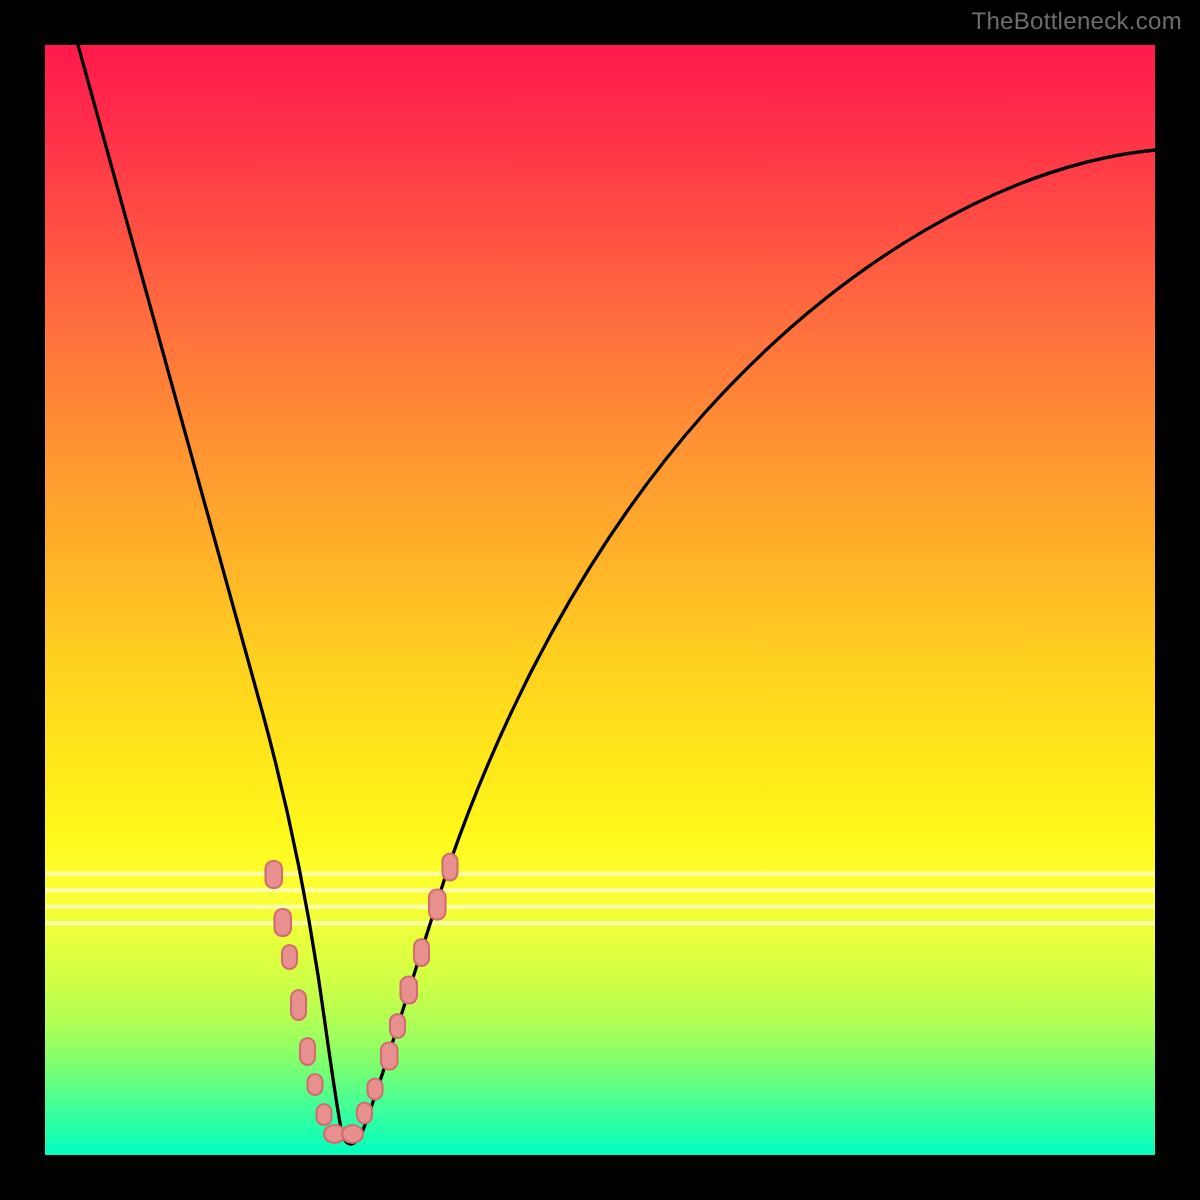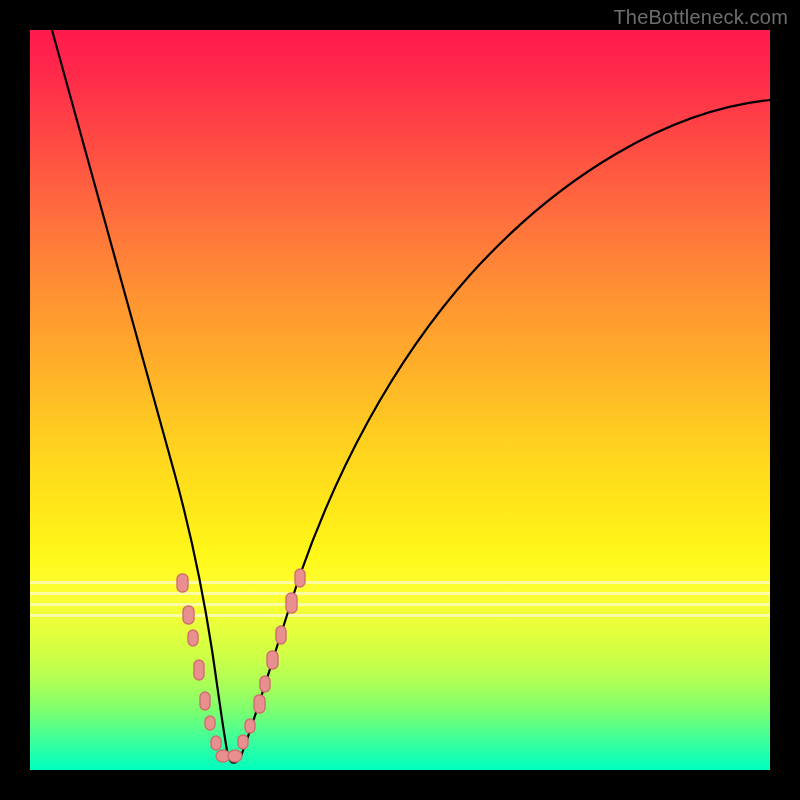--- a/index.html
+++ b/index.html
@@ -34,21 +34,21 @@
       #7cff70 92%,
       #3cff9c 96%,
       #00ffc0 100%
     );
   }
   .watermark {
     position: absolute;
     top: 6px;
     right: 12px;
     color: #6e6e6e;
-    font-size: 20px;
+    font-size: 16px;
     font-weight: 500;
     letter-spacing: 0.2px;
     z-index: 5;
     margin-left: 30px;
   }
   svg.curve {
     position: absolute;
     left: 0;
     top: 0;
     width: 740px;

